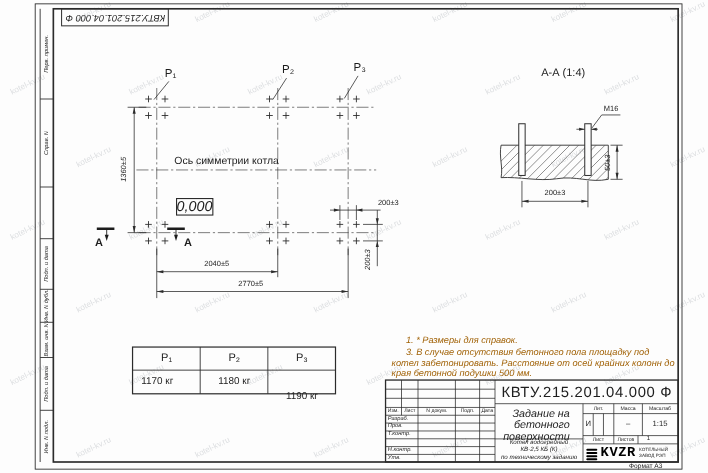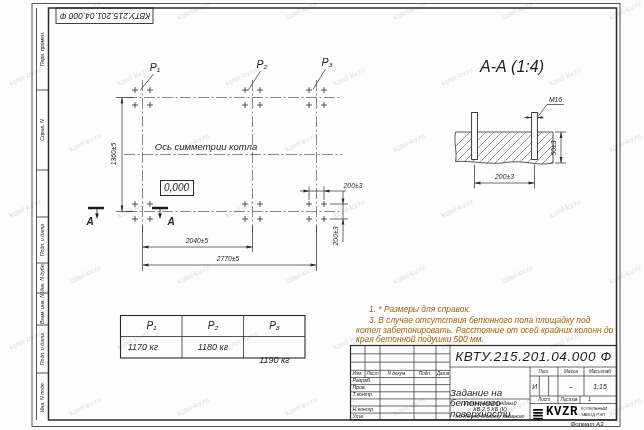--- a/index.html
+++ b/index.html
@@ -3,32 +3,32 @@
 <meta charset="utf-8">
 <style>
   html,body{margin:0;padding:0;background:#ffffff;}
   #sheet{position:relative;width:644px;height:430px;background:#fdfdfd;overflow:hidden;
          font-family:"Liberation Sans",sans-serif;}
   #wm-layer{position:absolute;inset:0;z-index:0;}
   .wm{position:absolute;font-size:7.5px;color:#a8adb3;opacity:.38;white-space:nowrap;
       transform:rotate(-26deg);font-family:"Liberation Sans",sans-serif;}
   #linework{position:absolute;left:0;top:0;z-index:1;}
   #text-layer{position:absolute;inset:0;z-index:2;}
-  .t{position:absolute;transform:translate(-50%,-50%);font-style:italic;color:#1d1d1d;
+  .t{position:absolute;transform:translate(-50%,-50%);color:#1d1d1d;
      white-space:nowrap;line-height:1;}
   .tl{position:absolute;transform:translate(0,-50%);font-style:italic;color:#1d1d1d;white-space:nowrap;line-height:1;}
   .tv{position:absolute;transform:translate(-50%,-50%) rotate(-90deg);font-style:italic;color:#1d1d1d;white-space:nowrap;line-height:1;}
   .t180{position:absolute;transform:translate(-50%,-50%) rotate(180deg);font-style:italic;color:#1d1d1d;white-space:nowrap;line-height:1;}
   .dim{font-size:6.8px;}
   .hdr{font-size:4.7px;}
   .zero{position:absolute;left:159.5px;top:179.5px;width:32px;height:14.5px;border:1px solid #2b2b2b;
-        font-style:italic;font-size:10px;color:#1d1d1d;text-align:center;line-height:14px;}
+        font-style:italic;font-size:13px;color:#1d1d1d;text-align:center;line-height:14px;}
   .notes{position:absolute;left:356px;top:260px;width:258px;color:#a16207;margin-top:45px;}
   .note{font-style:italic;font-size:8.4px;line-height:1.17;text-indent:13px;margin:0 0 1px 0;}
-  .title-lines{position:absolute;left:450px;top:388px;width:68px;text-align:left;
+  .title-lines{position:absolute;left:450px;top:372px;width:68px;text-align:right;
         font-style:italic;font-size:9.8px;line-height:10.4px;color:#1d1d1d;}
   .product-lines{position:absolute;left:450px;top:399.5px;width:80px;text-align:center;
         font-style:italic;font-size:5.6px;line-height:6.5px;color:#1d1d1d;}
   .logo{font-style:normal;font-weight:bold;font-size:12.5px;letter-spacing:.5px;color:#000;}
   .docnum{font-size:13.5px;letter-spacing:.6px;}
   .seclet{font-size:10px;font-weight:bold;}
 </style>
 </head>
 <body>
 
@@ -180,21 +180,21 @@
     <div class="t" style="left:206px;top:146.5px;font-size:9.5px;">Ось симметрии котла</div>
     <div class="zero">0,000</div>
     <div class="tv dim" style="left:113.5px;top:154px;">1360±5</div>
     <div class="t dim" style="left:197px;top:241px;">2040±5</div>
     <div class="t dim" style="left:228px;top:259px;">2770±5</div>
     <div class="t dim" style="left:353px;top:185.5px;">200±3</div>
     <div class="tv dim" style="left:336px;top:236px;">200±3</div>
     <div class="t seclet" style="left:90px;top:222px;">А</div>
     <div class="t seclet" style="left:171px;top:222px;">А</div>
 
-    <div class="t" style="left:512px;top:67px;font-size:16px;text-align:center;">А-А (1:4)</div>
+    <div class="t" style="left:512px;top:67px;font-size:10px;text-align:center;">А-А (1:4)</div>
     <div class="t dim" style="left:555.5px;top:99.5px;">М16</div>
     <div class="t dim" style="left:504.5px;top:177px;">200±3</div>
     <div class="tv dim" style="left:554px;top:147.5px;">50±3</div>
 
     <div class="t" style="left:151.5px;top:326px;font-size:10px;">P₁</div>
     <div class="t" style="left:213px;top:326px;font-size:10px;">P₂</div>
     <div class="t" style="left:274.5px;top:326px;font-size:10px;">P₃</div>
     <div class="t" style="left:143px;top:347px;font-size:9px;">1170 кг</div>
     <div class="t" style="left:213px;top:347px;font-size:9px;">1180 кг</div>
     <div class="t" style="left:274.5px;top:360px;font-size:9px;">1190 кг</div>

